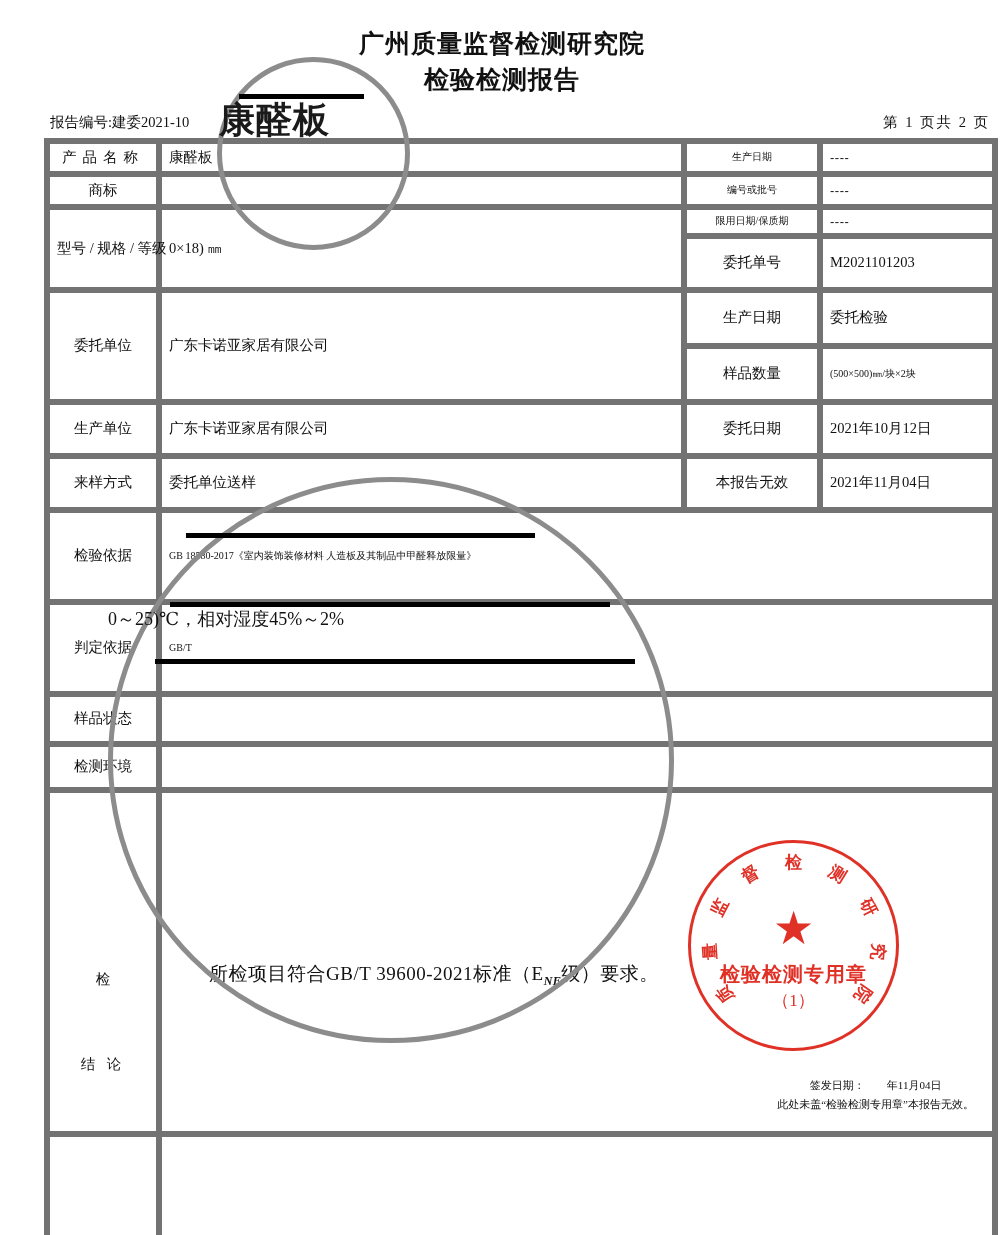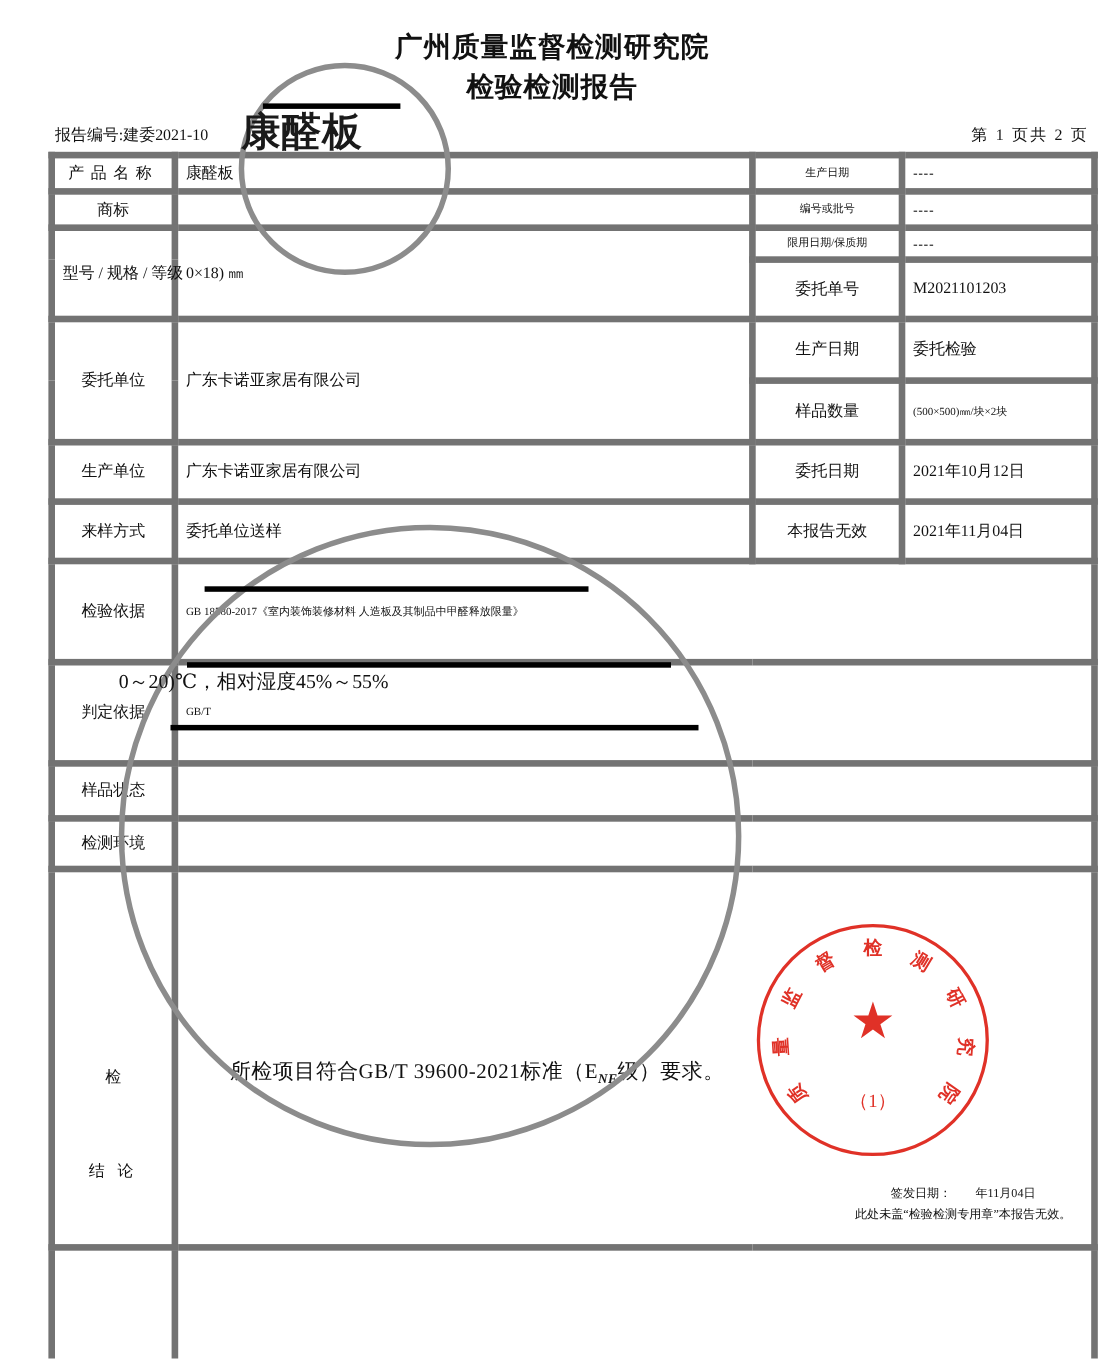--- a/index.html
+++ b/index.html
@@ -315,29 +315,30 @@
 </table>
 
 <div class="circle" id="circle-top"></div>
 <div class="bar" id="bar-top"></div>
 <div class="brand-overlay">康醛板</div>
 
 <div class="circle" id="circle-big"></div>
 <div class="bar" id="bar-mid1"></div>
 <div class="bar" id="bar-mid2"></div>
 <div class="bar" id="bar-mid3"></div>
-<div class="state-overlay">0～20)℃，相对湿度45%～55%</div>
+<div class="state-overlay">0～25)℃，相对湿度45%～2%</div>
 
 <div class="stamp">
   <div class="ring-text">
       <span style="transform: translate(-68.8088px, 48.1804px) rotate(-125deg) translate(-50%, -50%);">质</span>
       <span style="transform: translate(-83.8201px, 5.49386px) rotate(-93.75deg) translate(-50%, -50%);">量</span>
       <span style="transform: translate(-74.5089px, -38.7869px) rotate(-62.5deg) translate(-50%, -50%);">监</span>
       <span style="transform: translate(-43.577px, -71.8126px) rotate(-31.25deg) translate(-50%, -50%);">督</span>
       <span style="transform: translate(0px, -84px) rotate(0deg) translate(-50%, -50%);">检</span>
       <span style="transform: translate(43.577px, -71.8126px) rotate(31.25deg) translate(-50%, -50%);">测</span>
       <span style="transform: translate(74.5089px, -38.7869px) rotate(62.5deg) translate(-50%, -50%);">研</span>
       <span style="transform: translate(83.8201px, 5.49386px) rotate(93.75deg) translate(-50%, -50%);">究</span>
       <span style="transform: translate(68.8088px, 48.1804px) rotate(125deg) translate(-50%, -50%);">院</span>
     </div>
   <div class="star">★</div>
+  <div class="stamp-main">检验检测专用章</div>
   <div class="stamp-num">（1）</div>
 </div>
 
 </body></html>

